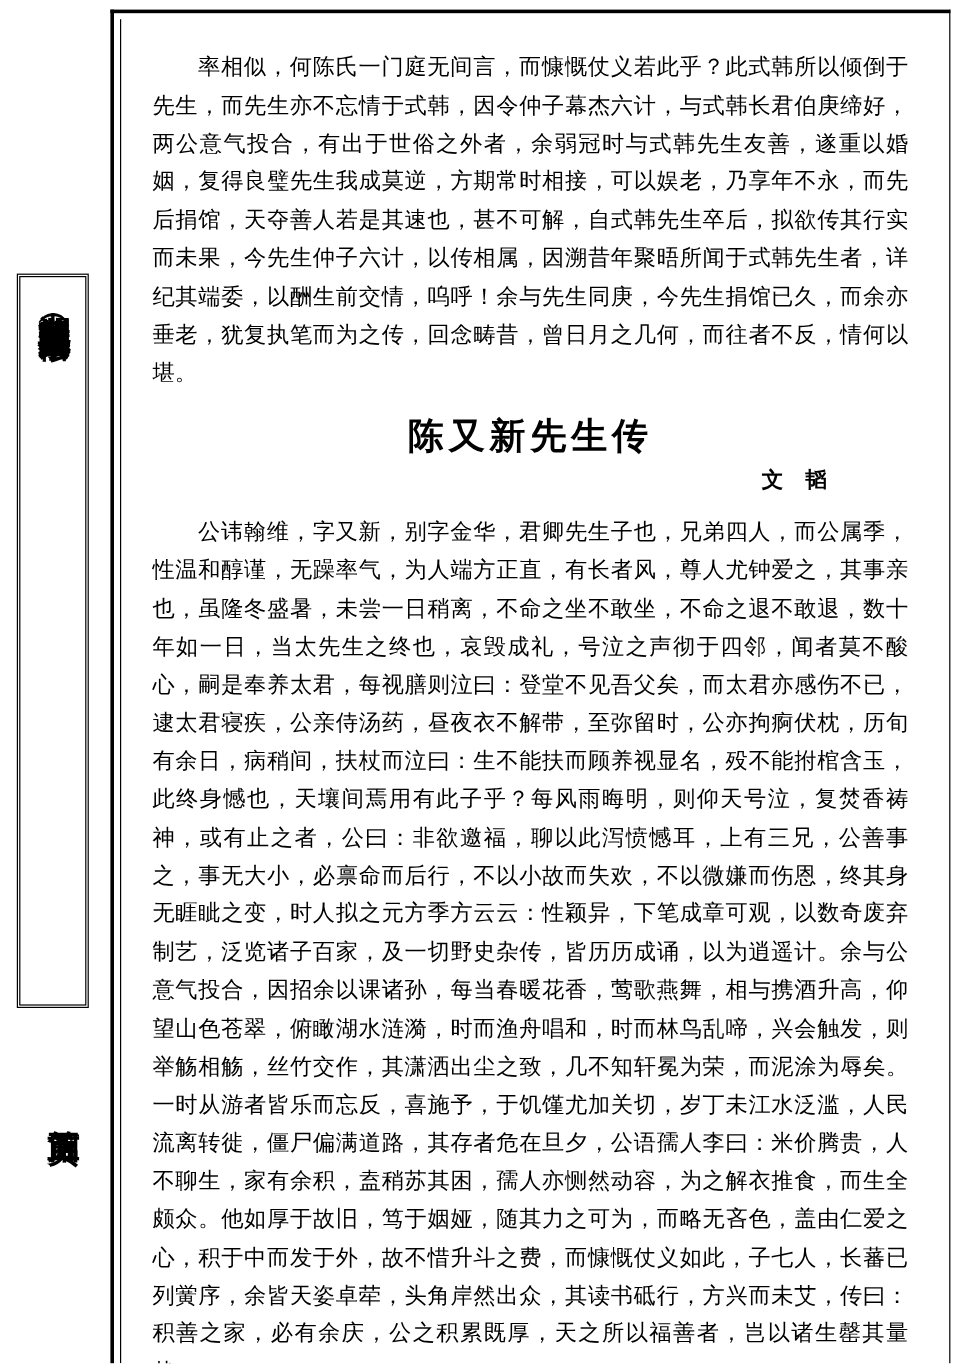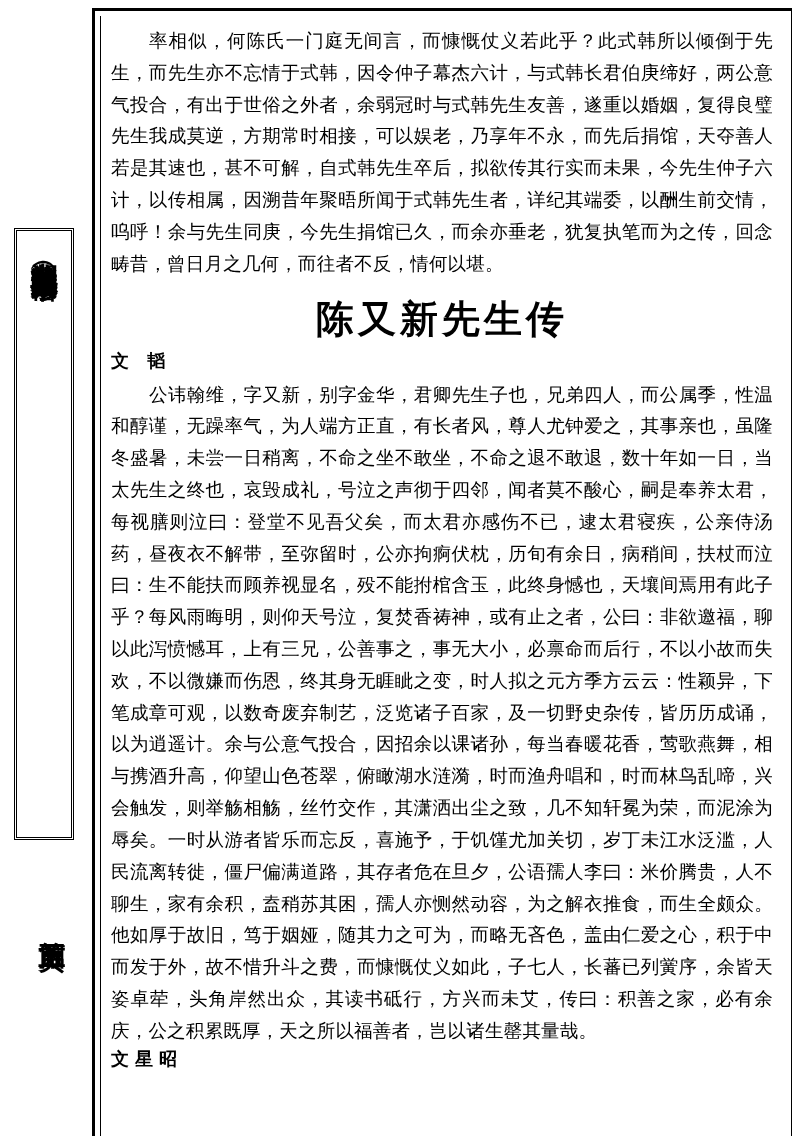--- a/index.html
+++ b/index.html
@@ -84,41 +84,41 @@
     content: "";
     position: absolute;
     left: 5px;
     top: 5px;
     bottom: 0;
     width: 1px;
     background: #000;
   }
 
   p.body {
-    margin: 0;
+    margin: 16px;
     font-size: 18.5px;
     line-height: 1.72;
     text-align: justify;
     text-justify: inter-character;
     letter-spacing: 0.2px;
   }
   p.body.indent {
     text-indent: 38px;
   }
 
   h2.section-title {
     margin: 14px 0 4px 0;
     text-align: center;
-    font-size: 38px;
+    font-size: 30px;
     font-weight: bold;
     letter-spacing: 4px;
   }
   .byline {
     margin: 0 0 6px 0;
-    text-align: left;
+    text-align: right;
     padding-right: 78px;
     font-size: 18px;
     font-weight: bold;
     letter-spacing: 6px;
   }
   .blk { margin-bottom: 0; }
 </style>
 </head>
 <body>
 

